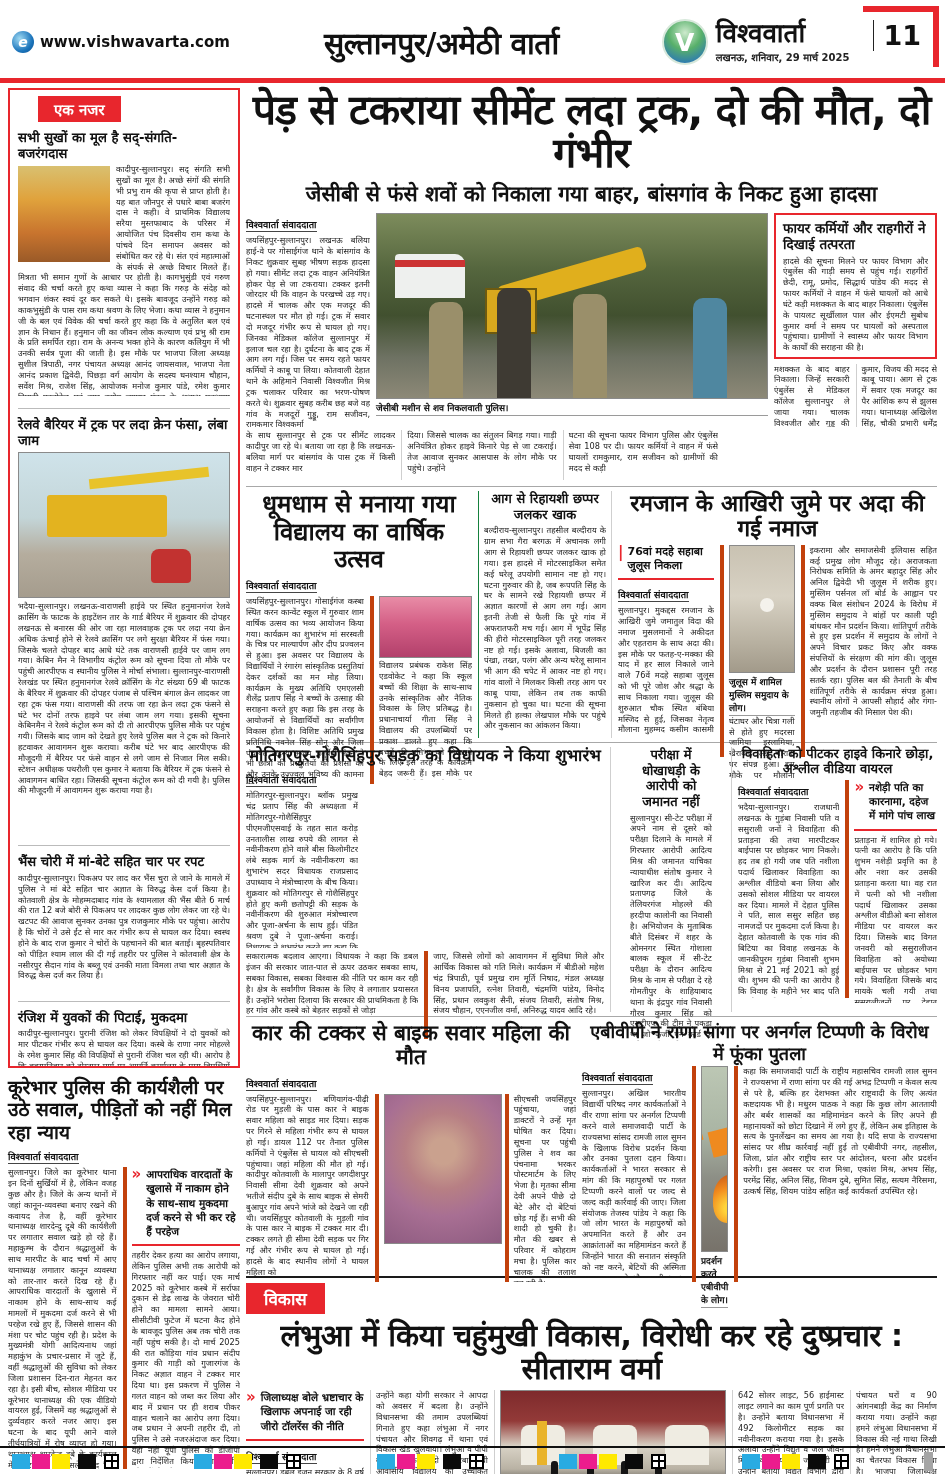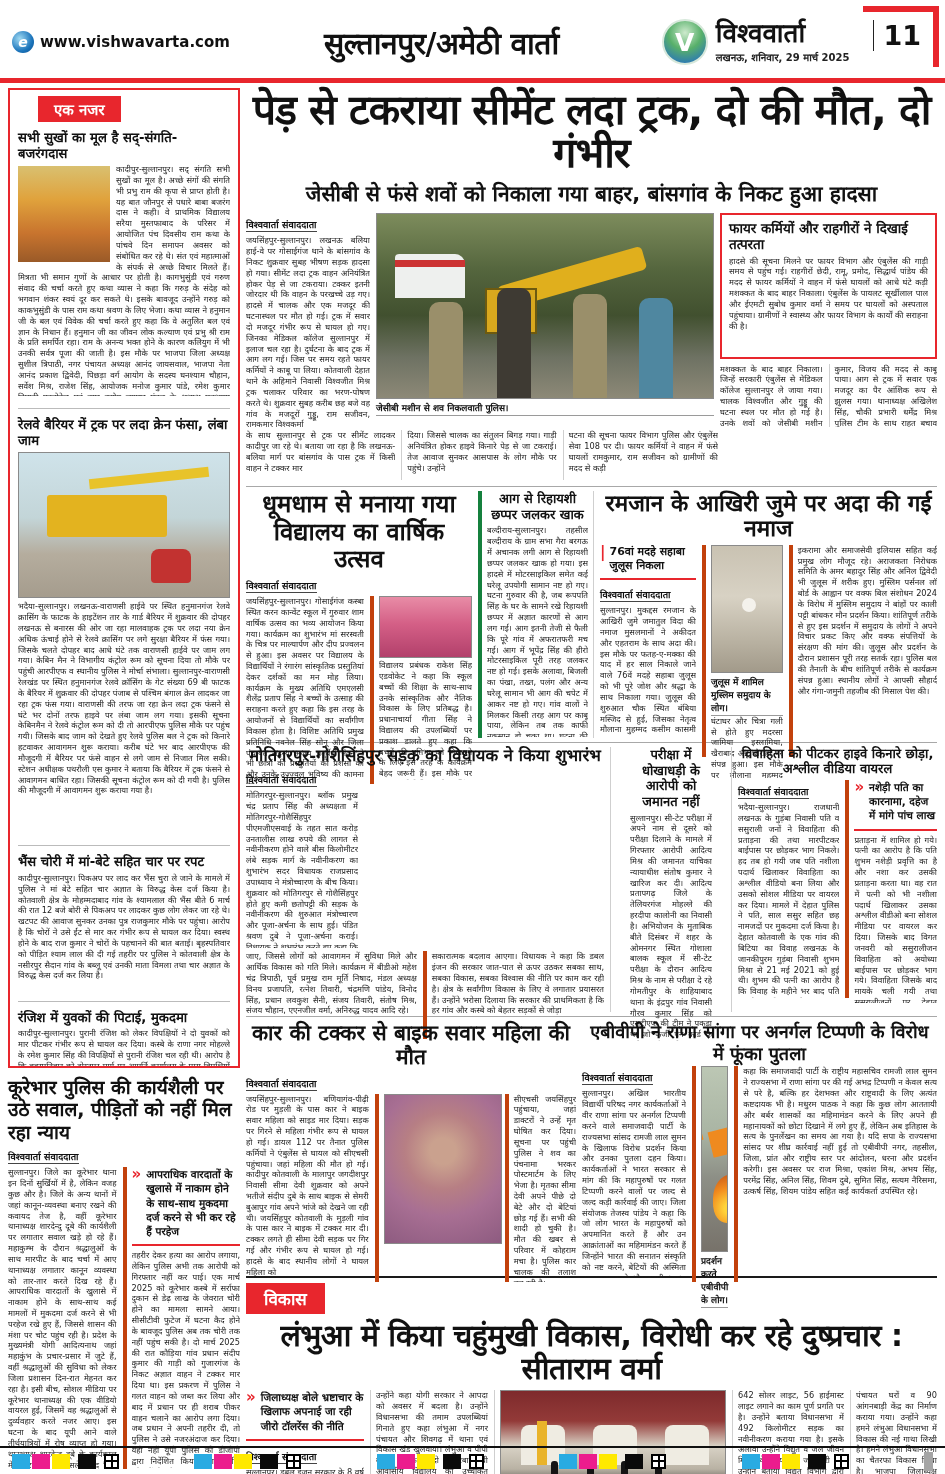--- a/index.html
+++ b/index.html
@@ -51,42 +51,42 @@
   .crane-boom { position:absolute; left:70px; top:20px; width:120px; height:10px; background:#e8c32a; transform:rotate(-6deg); }
   .bike { position:absolute; right:38px; bottom:14px; width:40px; height:34px; background:#c23230; border-radius:8px 8px 4px 4px; }
   
   .kure-head { font-size:19px; font-weight:bold; line-height:1.18; margin:8px 0 2px; }
   .kure .col { flex:1; }
   
   .lead-head { font-size:41px; font-weight:bold; text-align:center; line-height:1.04; margin:1px 0 5px; letter-spacing:-1px; }
   .lead-sub { font-size:21px; font-weight:bold; text-align:center; margin-bottom:6px; }
   .lead-row { display:flex; gap:6px; height:214px; }
   .lead-c1 { width:124px; flex:none; }
-  .lead-photo-wrap { width:338px; flex:none; }
+  .lead-photo-wrap { width:392px; flex:none; }
   .jcb { height:186px; background:linear-gradient(180deg,#7d8c5c 0%,#55663e 30%,#41502f 55%,#6e7263 78%,#8d8977 100%); }
   .jcb-arm { position:absolute; left:120px; top:52px; width:150px; height:24px; background:#e0af1d; transform:rotate(-16deg); border-radius:5px; }
   .jcb-cab { position:absolute; left:108px; top:74px; width:52px; height:46px; background:#d8a81e; border:2px solid #6d5a10; }
   .amb { position:absolute; left:18px; top:40px; width:70px; height:44px; background:#eef0ee; border-radius:4px 10px 0 0; }
   .amb-stripe { position:absolute; left:18px; top:46px; width:70px; height:7px; background:#c33; }
   .fig { position:absolute; bottom:0; width:34px; height:96px; background:#3e3a33; border-radius:10px 10px 0 0; }
   .fig.khaki { background:#9a8f6a; }
   .fig.blue { background:#4f87a0; }
   .fb-wrap { flex:1; min-width:0; display:flex; flex-direction:column; }
   .firebox { border:2px solid #e8262d; padding:5px 7px; }
   .fb-head { font-size:13.5px; font-weight:bold; margin-bottom:3px; line-height:1.2; }
   .fb-cont { display:flex; gap:6px; margin-top:5px; height:88px; overflow:hidden; }
   .fb-cont > div + div { border-left:1px solid #cfcfcf; padding-left:5px; }
   .lead-cont { display:flex; gap:6px; width:472px; height:50px; overflow:hidden; margin-top:3px; }
   .lead-cont > div + div { border-left:1px solid #cfcfcf; padding-left:5px; }
   
   .row2 { display:flex; gap:6px; border-top:1px solid #a8a8a8; margin-top:6px; padding-top:4px; height:252px; }
   .school { width:226px; flex:none; }
   .school-head { font-size:24px; font-weight:bold; text-align:center; line-height:1.15; }
   .school-photo { height:62px; background:linear-gradient(180deg,#e88ca6 0%,#d45f86 45%,#b2406b 100%); margin-bottom:2px; }
-  .chhap { width:116px; flex:none; border-left:4px solid #15803d; border-right:1px solid #cfcfcf; padding:0 5px; }
+  .chhap { width:134px; flex:none; border-left:1px solid #15803d; border-right:1px solid #cfcfcf; padding:0 5px; }
   .chhap-head { font-size:13px; font-weight:bold; text-align:center; line-height:1.2; margin-bottom:3px; }
   .ramzan { flex:1; min-width:0; }
   .ramzan-head { font-size:22.5px; font-weight:bold; text-align:center; line-height:1.1; margin-bottom:4px; }
   .ramzan-sub { font-weight:bold; font-size:11px; line-height:1.3; border-bottom:2px solid #e8262d; padding-bottom:5px; margin-bottom:3px; display:flex; gap:4px; }
   .julus { height:128px; background:linear-gradient(180deg,#c9c2b2 0%,#d8d2c4 40%,#b9b2a2 75%,#a29a8a 100%); }
   .cap-dot { position:absolute; border-radius:50%; background:#f4f2ec; width:14px; height:14px; }
   
   .row3 { display:flex; gap:6px; border-top:1px solid #a8a8a8; margin-top:4px; padding-top:4px; height:270px; }
   .road { width:358px; flex:none; }
   .road-head { font-size:16.5px; font-weight:bold; text-align:center; line-height:1.15; margin-bottom:2px; }
@@ -295,22 +295,22 @@
       </div>
 
       <div class="row3">
         <article class="road">
           <div class="road-head">मोतिगरपुर-गोशैसिंहपुर सड़क का विधायक ने किया शुभारंभ</div>
           <span class="byline">विश्ववार्ता संवाददाता</span>
           <div class="cols" style="height:158px;">
             <div class="col bodytxt" style="max-width:112px;">मोतिगरपुर-सुल्तानपुर। ब्लॉक प्रमुख चंद्र प्रताप सिंह की अध्यक्षता में मोतिगरपुर-गोशैसिंहपुर पीएमजीएसवाई के तहत सात करोड़ उनतालीस लाख रुपये की लागत से नवीनीकरण होने वाले बीस किलोमीटर लंबे सड़क मार्ग के नवीनीकरण का शुभारंभ सदर विधायक राजप्रसाद उपाध्याय ने मंत्रोच्चारण के बीच किया। शुक्रवार को मोतिगरपुर से गोशैसिंहपुर होते हुए कमी छतोपट्टी की सड़क के नवीनीकरण की शुरुआत मंत्रोच्चारण और पूजा-अर्चना के साथ हुई। पंडित श्रवण दुबे ने पूजा-अर्चना कराई। विधायक ने शुभारंभ करते हुए कहा कि इस सड़क के निर्माण से कई गांव सहित अंबेडकर नगर व सुल्तानपुर जनपद की सीमाएं जुड़ने से लोगों को आवागमन में सुविधा बढ़ेगी। उन्होंने कहा कि बेहतर सड़कें विकास का मार्ग खोलती हैं, इससे स्थानीय व्यापार और जनजीवन में</div>
           </div>
           <div class="cols road-cols">
+            <div class="col bodytxt">सकारात्मक बदलाव आएगा। विधायक ने कहा कि डबल इंजन की सरकार जात-पात से ऊपर उठकर सबका साथ, सबका विकास, सबका विश्वास की नीति पर काम कर रही है। क्षेत्र के सर्वांगीण विकास के लिए वे लगातार प्रयासरत हैं। उन्होंने भरोसा दिलाया कि सरकार की प्राथमिकता है कि हर गांव और कस्बे को बेहतर सड़कों से जोड़ा</div>
             <div class="col bodytxt">जाए, जिससे लोगों को आवागमन में सुविधा मिले और आर्थिक विकास को गति मिले। कार्यक्रम में बीडीओ महेश चंद्र त्रिपाठी, पूर्व प्रमुख राम मूर्ति निषाद, मंडल अध्यक्ष विनय प्रजापति, रत्नेश तिवारी, चंद्रमणि पांडेय, विनोद सिंह, प्रधान लवकुश सैनी, संजय तिवारी, संतोष मिश्र, संजय चौहान, एएनजील वर्मा, अनिरुद्ध यादव आदि रहे।</div>
-            <div class="col bodytxt">सकारात्मक बदलाव आएगा। विधायक ने कहा कि डबल इंजन की सरकार जात-पात से ऊपर उठकर सबका साथ, सबका विकास, सबका विश्वास की नीति पर काम कर रही है। क्षेत्र के सर्वांगीण विकास के लिए वे लगातार प्रयासरत हैं। उन्होंने भरोसा दिलाया कि सरकार की प्राथमिकता है कि हर गांव और कस्बे को बेहतर सड़कों से जोड़ा</div>
           </div>
         </article>
 
         <article class="pariksha">
           <div class="pariksha-head">परीक्षा में धोखाधड़ी के आरोपी को जमानत नहीं</div>
           <div class="bodytxt" style="height:228px;">सुल्तानपुर। सी-टेट परीक्षा में अपने नाम से दूसरे को परीक्षा दिलाने के मामले में गिरफ्तार आरोपी आदित्य मिश्र की जमानत याचिका न्यायाधीश संतोष कुमार ने खारिज कर दी। आदित्य प्रतापगढ़ जिले के तेलियरगंज मोहल्ले की हरदीपा कालोनी का निवासी है। अभियोजन के मुताबिक बीते दिसंबर में शहर के ओमनगर स्थित गोशाला बालक स्कूल में सी-टेट परीक्षा के दौरान आदित्य मिश्र के नाम से परीक्षा दे रहे गोमतीपुर के शाहियाबाद थाना के इंद्रपुर गांव निवासी गौरव कुमार सिंह को एसटीएफ की टीम ने पकड़ा था जो फर्जी पैन कार्ड के जरिए परीक्षा दे रहा था। जांच में पता चला कि वह आदित्य मिश्र के स्थान पर परीक्षा दे रहा था और इसके लिए 60 हजार रुपए लिया था। पूछताछ में गौरव कुमार सिंह ने स्वीकार किया कि उसने आदित्य मिश्र से परीक्षा देने के लिए रुपए लिए थे। केन्द्राध्यक्ष रजनीश श्रीवास्तव की तहरीर पर केस दर्ज हुआ था।</div>
         </article>
 
         <article class="vivahita">
           <div class="viv-head">विवाहिता को पीटकर हाइवे किनारे छोड़ा, अश्लील वीडिया वायरल</div>

